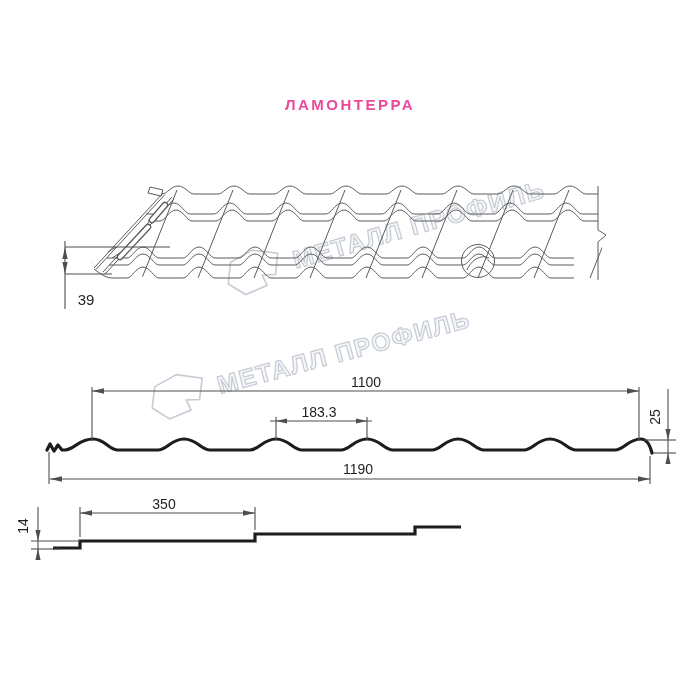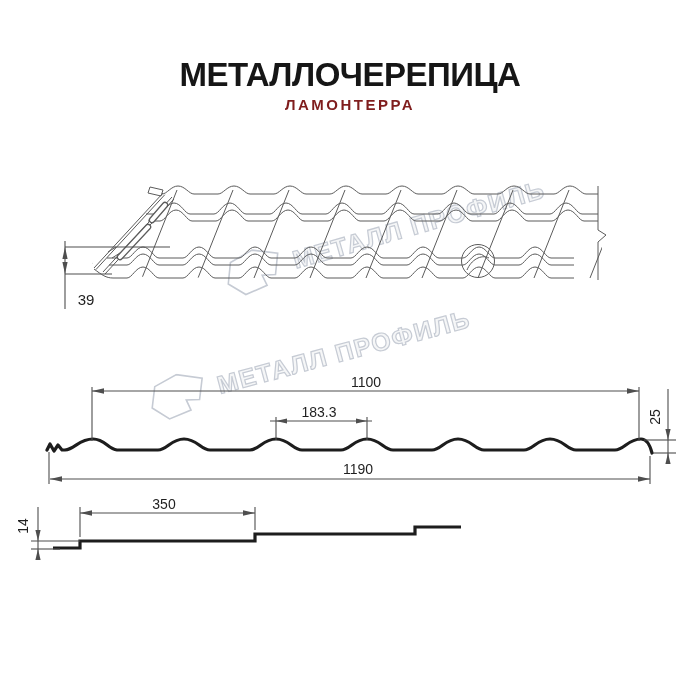--- a/index.html
+++ b/index.html
@@ -2,21 +2,21 @@
 <html><head>
 <meta charset="utf-8">
 <style>
   html,body{margin:0;padding:0;background:#ffffff;}
   #stage{position:relative;width:700px;height:700px;background:#fff;overflow:hidden;
          font-family:"Liberation Sans",sans-serif;}
   
   .title{position:absolute;left:0;top:56px;width:700px;text-align:center;
          font-size:33px;font-weight:800;letter-spacing:-0.5px;color:#161616;}
   .subtitle{position:absolute;left:0;top:96px;width:700px;text-align:center;
-         font-size:15px;font-weight:700;letter-spacing:2.5px;color:#7f1d1d;}
+         font-size:15px;font-weight:700;letter-spacing:2.5px;color:#ec4899;}
   
   .wm{position:absolute;display:flex;align-items:center;gap:10px;
       transform-origin:left center;pointer-events:none;}
   .wm-text{font-size:25px;font-weight:700;letter-spacing:1.5px;white-space:nowrap;
       color:rgba(198,203,212,0.18);-webkit-text-stroke:1.2px #c6cbd4;}
   .wm1{left:224px;top:258px;transform:rotate(-16deg);}
   .wm2{left:148px;top:382px;transform:rotate(-15deg);}
   svg{position:absolute;left:0;top:0;}
   .z1{z-index:1}.z2{z-index:2}.z3{z-index:3}
   svg text{font-family:"Liberation Sans",sans-serif;font-size:14px;fill:#1f1f1f;}
@@ -209,15 +209,14 @@
         <line x1="38" y1="507" x2="38" y2="556"></line>
         <path d="M 38,541 l -2.6,-11 h 5.2 Z" fill="#4e4e4e" stroke="none"></path>
         <path d="M 38,549 l -2.6,11 h 5.2 Z" fill="#4e4e4e" stroke="none"></path>
       </g>
 
       <text x="164" y="509" text-anchor="middle">350</text>
       <text transform="translate(28,526) rotate(-90)" text-anchor="middle">14</text>
     </g>
   </svg>
 
-  <div class="title z3">МЕТАЛЛОЧЕРЕПИЦА</div>
   <div class="subtitle z3">ЛАМОНТЕРРА</div>
 </div>
 
 </body></html>

